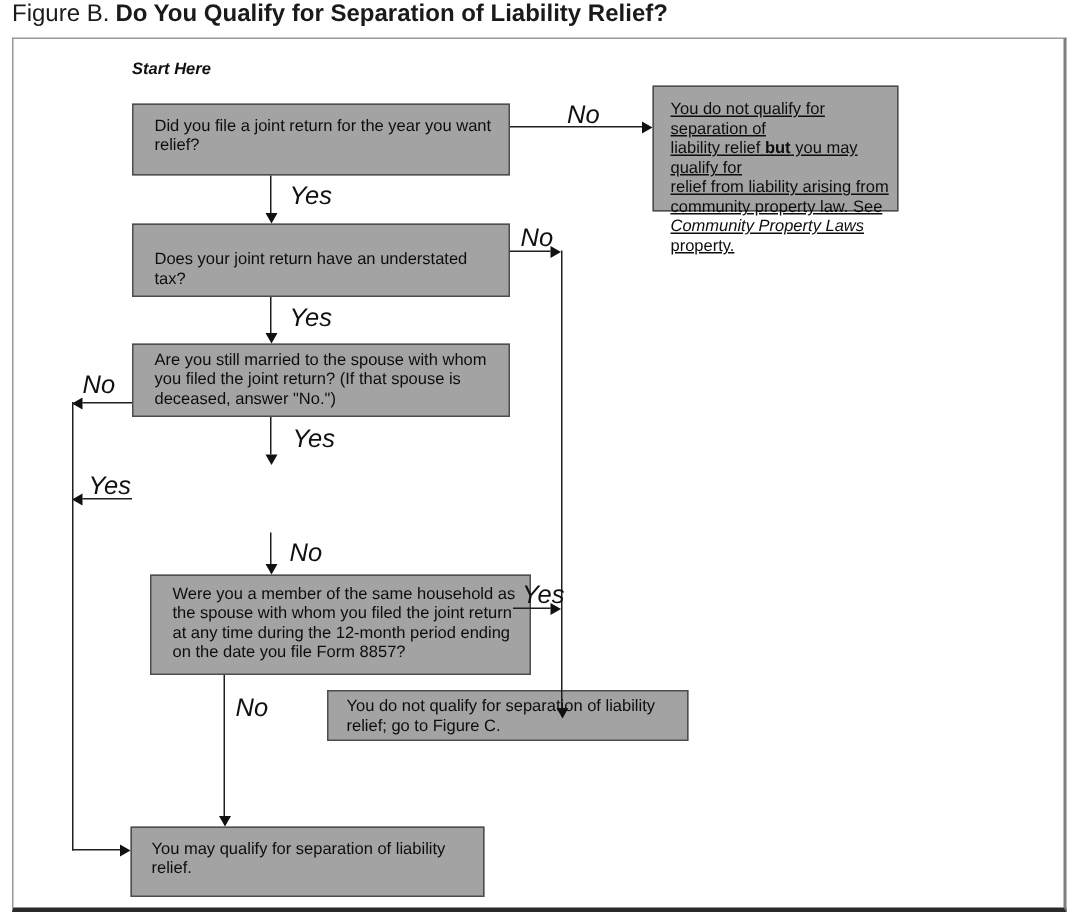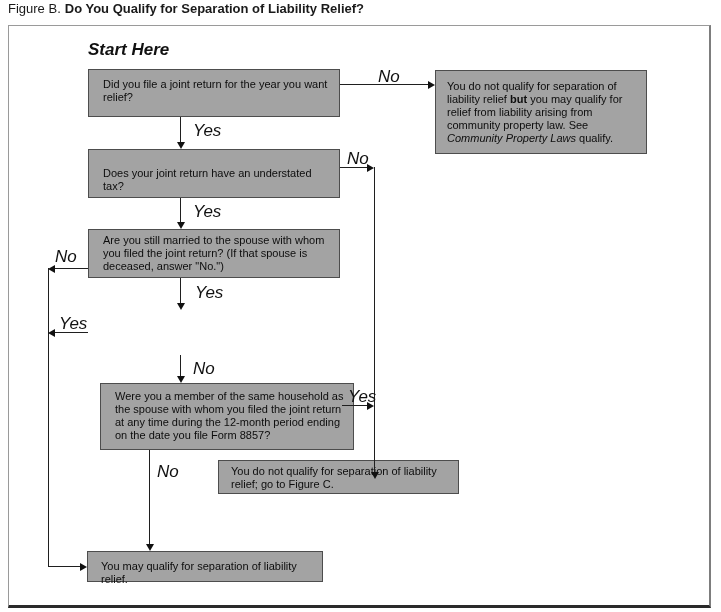--- a/index.html
+++ b/index.html
@@ -1,29 +1,29 @@
 <!DOCTYPE html>
 <html><head>
 <meta charset="utf-8">
 <style>
   html,body{margin:0;padding:0;background:#fff;}
   *{box-sizing:border-box;}
   #page{
     position:relative;width:721px;height:612px;background:#fff;
     font-family:"Liberation Sans","DejaVu Sans",sans-serif;color:#000;overflow:hidden;
   }
-  .title{position:absolute;left:8px;top:1px;font-size:13px;white-space:nowrap;color:#1a1a1a;}
+  .title{position:absolute;left:8px;top:1px;font-size:16px;white-space:nowrap;color:#1a1a1a;}
   .title .prefix{font-weight:400;margin-right:4px;}
   .title .main{font-weight:700;}
   .frame{
     position:absolute;left:8px;top:25px;width:703px;height:583px;background:transparent;
     border-top:1px solid #9a9a9a;border-left:1px solid #9a9a9a;
     border-right:2px solid #7d7d7d;border-bottom:3px solid #2a2a2a;
   }
-  .start{position:absolute;left:88px;top:40px;font-size:17px;font-weight:700;font-style:italic;color:#111;}
+  .start{position:absolute;left:88px;top:40px;font-size:11px;font-weight:700;font-style:italic;color:#111;}
   .node{
     position:absolute;background:#a3a3a3;border:1px solid #4d4d4d;
     font-size:11px;line-height:13px;color:#0d0d0d;white-space:pre-line;
   }
   .lbl{position:absolute;font-size:17px;font-style:italic;color:#111;white-space:nowrap;}
   .hline,.vline{position:absolute;background:#1f1f1f;}
   .hline{height:1px;}
   .vline{width:1px;}
   .arr{position:absolute;width:0;height:0;}
   .arr.right{border-top:4px solid transparent;border-bottom:4px solid transparent;border-left:7px solid #111;}
@@ -53,30 +53,30 @@
 deceased, answer "No.")</div>
 
   <div class="node" style="left:88px;top:149px;width:252px;height:49px;padding:17px 10px 0 14px;">Does your joint return have an understated tax?</div>
 
 
   <div class="node" style="left:100px;top:383px;width:254px;height:67px;padding:6px 6px 0 14px;">Were you a member of the same household as
 the spouse with whom you filed the joint return
 at any time during the 12-month period ending
 on the date you file Form 8857?</div>
 
-  <div class="node" style="left:435px;top:70px;width:212px;height:84px;padding:9px 4px 0 11px;"><span>You do not qualify for separation of
+  <div class="node" style="left:435px;top:57px;width:164px;height:84px;padding:9px 4px 0 11px;text-decoration:underline;"><span>You do not qualify for separation of
 liability relief </span><span class="b">but</span><span> you may qualify for
 relief from liability arising from
 community property law. See
-</span><span class="i">Community Property Laws</span><span> qualify.</span></div>
+</span><span class="i">Community Property Laws</span><span> property.</span></div>
 
   <div class="node" style="left:218px;top:460px;width:241px;height:34px;padding:4px 4px 0 12px;">You do not qualify for separation of liability
 relief; go to Figure C.</div>
 
-  <div class="node" style="left:87px;top:551px;width:236px;height:31px;padding:8px 4px 0 13px;">You may qualify for separation of liability relief.</div>
+  <div class="node" style="left:87px;top:551px;width:236px;height:47px;padding:8px 4px 0 13px;">You may qualify for separation of liability relief.</div>
 
   <div class="hline" style="left:340px;top:84px;width:88px;"></div>
   <div class="arr right" style="left:428px;top:81px;"></div>
   <div class="lbl" style="left:378px;top:67px;">No</div>
 
   <div class="vline" style="left:180px;top:117px;height:25px;"></div>
   <div class="arr down" style="left:177px;top:142px;"></div>
   <div class="lbl" style="left:193px;top:121px;">Yes</div>
 
   <div class="hline" style="left:340px;top:167px;width:27px;"></div>

